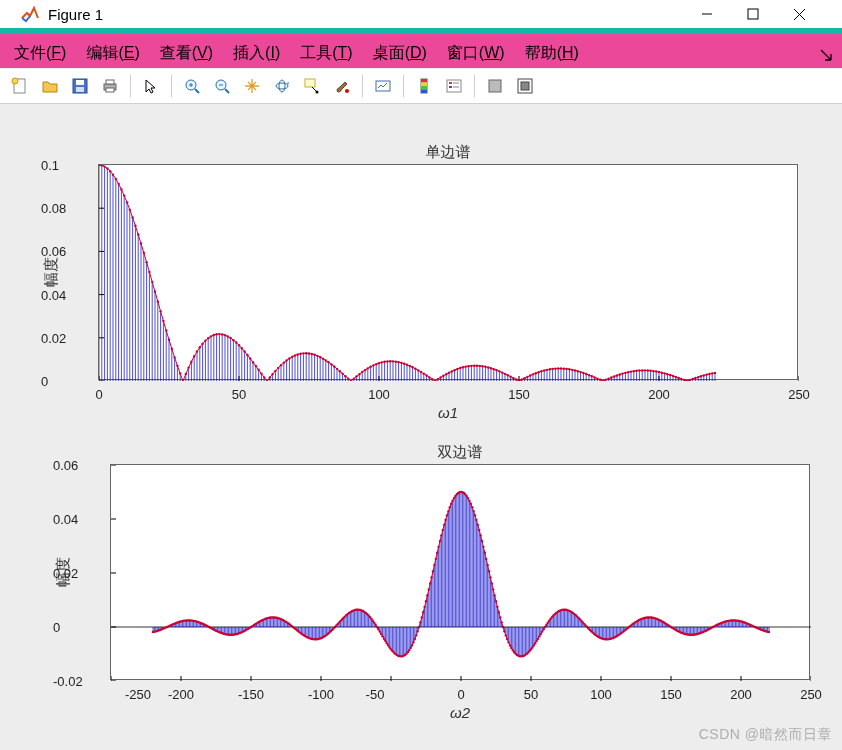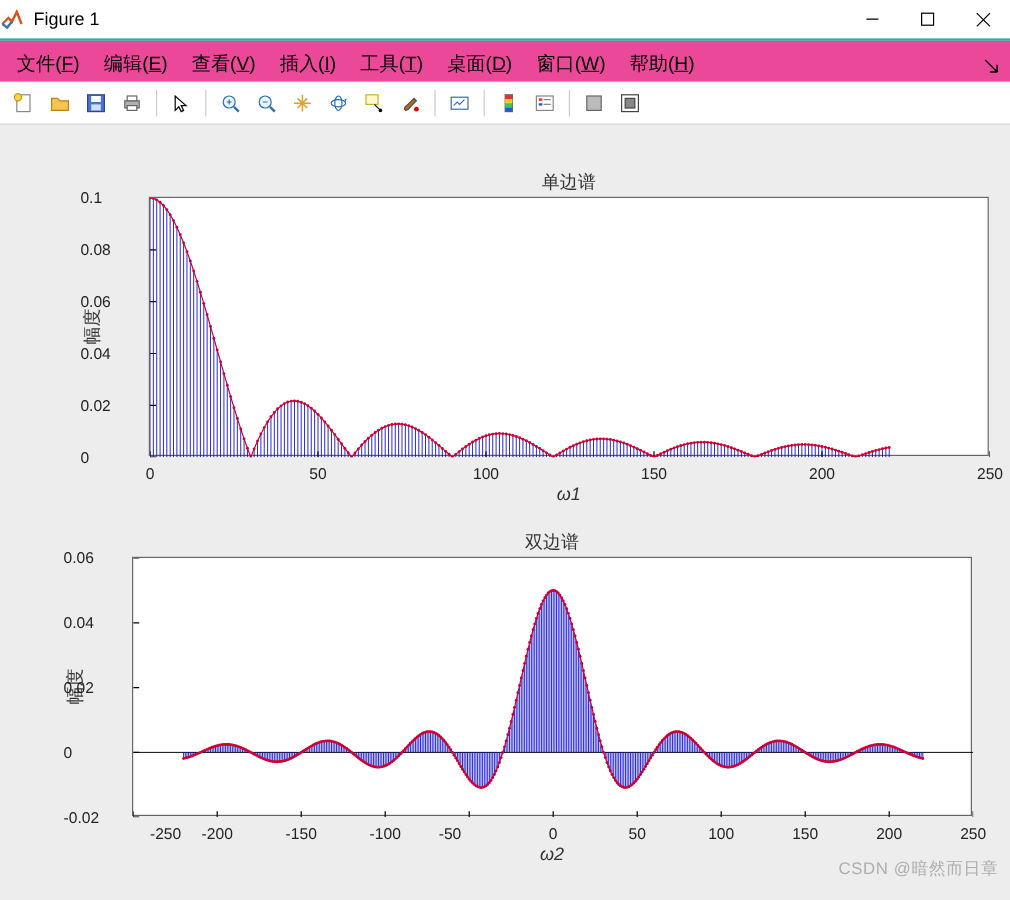--- a/index.html
+++ b/index.html
@@ -1,19 +1,19 @@
 <!DOCTYPE html>
 <html><head>
 <meta charset="utf-8">
 <style>
   * { box-sizing: border-box; margin: 0; padding: 0; }
   body { width: 842px; height: 750px; font-family: "Microsoft YaHei", "SimSun", Arial, sans-serif; font-size: 14px; background: #fff; position: relative; overflow: hidden; }
 
   
-  .titlebar { height: 34px; background: #fff; display: flex; align-items: center; padding: 0 0; border-bottom: 2px solid #14b8a6; }
+  .titlebar { height: 34px; background: #fff; display: flex; align-items: center; padding: 0 20px; border-bottom: 6px solid #14b8a6; }
   .titlebar .app-icon { width: 20px; height: 20px; margin-right: 8px; }
   .titlebar .title { flex: 1; font-size: 15px; color: #000; }
   .win-btns { display: flex; gap: 0; }
   .win-btn { width: 46px; height: 30px; display: flex; align-items: center; justify-content: center; }
   .win-btn svg { stroke: #000; stroke-width: 1; fill: none; }
 
   
   .menubar { height: 34px; background: #ec4899; display: flex; align-items: center; padding: 4px 10px 0 10px; gap: 12px; position: relative; }
   .menubar .menu-item { font-size: 16px; color: #000; padding: 2px 4px; cursor: default; }
   .menubar .menu-item u { text-decoration: underline; }
@@ -27,21 +27,21 @@
   
   .figure-area { position: absolute; top: 104px; left: 0; right: 0; bottom: 0; background: #ededed; }
   .plot-container { position: absolute; background: #fff; border: 1px solid #666; }
   .plot-title { position: absolute; left: 50%; transform: translateX(-50%); top: -22px; font-size: 15px; color: #333; }
   .plot-xlabel { position: absolute; left: 50%; transform: translateX(-50%); bottom: -42px; font-size: 15px; font-style: italic; color: #333; }
   .plot-ylabel { position: absolute; left: -48px; top: 50%; transform: translate(-50%,-50%) rotate(-90deg); font-size: 15px; color: #333; white-space: nowrap; }
   .tick { position: absolute; font-size: 13px; color: #222; }
   .tick.x { transform: translateX(-50%); }
   .tick.y { transform: translateY(-50%); }
 
-  .watermark { position: absolute; right: 10px; bottom: 17px; color: rgba(120,120,120,.55); font-size: 14px; letter-spacing: .5px; }
+  .watermark { position: absolute; right: 10px; bottom: 6px; color: rgba(120,120,120,.55); font-size: 14px; letter-spacing: .5px; }
 </style>
 </head>
 <body>
 
 <div class="titlebar">
   <span class="app-icon">
     <svg width="20" height="20" viewBox="0 0 20 20">
       <path d="M2 14 L7 9 L10 12 L14 4 L18 14" stroke="#d9531e" stroke-width="2" fill="none"></path>
       <path d="M2 14 L6 17 L10 12" stroke="#3b6fb6" stroke-width="2" fill="none"></path>
     </svg>
@@ -191,21 +191,21 @@
   <div class="tool-btn">
       <svg width="18" height="18">
         <rect x="2" y="2" width="14" height="14" fill="none" stroke="#444"></rect>
         <rect x="5" y="5" width="8" height="8" fill="#888" stroke="#444"></rect>
       </svg>
     </div>
 </div>
 
 <div class="figure-area">
 
-  <div class="plot-container" id="plot1" style="left:124px; top:60px; width:700px; height:216px;">
+  <div class="plot-container" id="plot1" style="left:98px; top:60px; width:700px; height:216px;">
     <div class="plot-title">单边谱</div>
     <div class="plot-ylabel">幅度</div>
     <div class="plot-xlabel">ω1</div>
     <svg id="svg1" width="700" height="216" style="position:absolute;left:0;top:0;">
         <line x1="0" y1="216" x2="0" y2="211" stroke="#000" stroke-width="1"></line>
         <line x1="140" y1="216" x2="140" y2="211" stroke="#000" stroke-width="1"></line>
         <line x1="280" y1="216" x2="280" y2="211" stroke="#000" stroke-width="1"></line>
         <line x1="420" y1="216" x2="420" y2="211" stroke="#000" stroke-width="1"></line>
         <line x1="560" y1="216" x2="560" y2="211" stroke="#000" stroke-width="1"></line>
         <line x1="700" y1="216" x2="700" y2="211" stroke="#000" stroke-width="1"></line>

